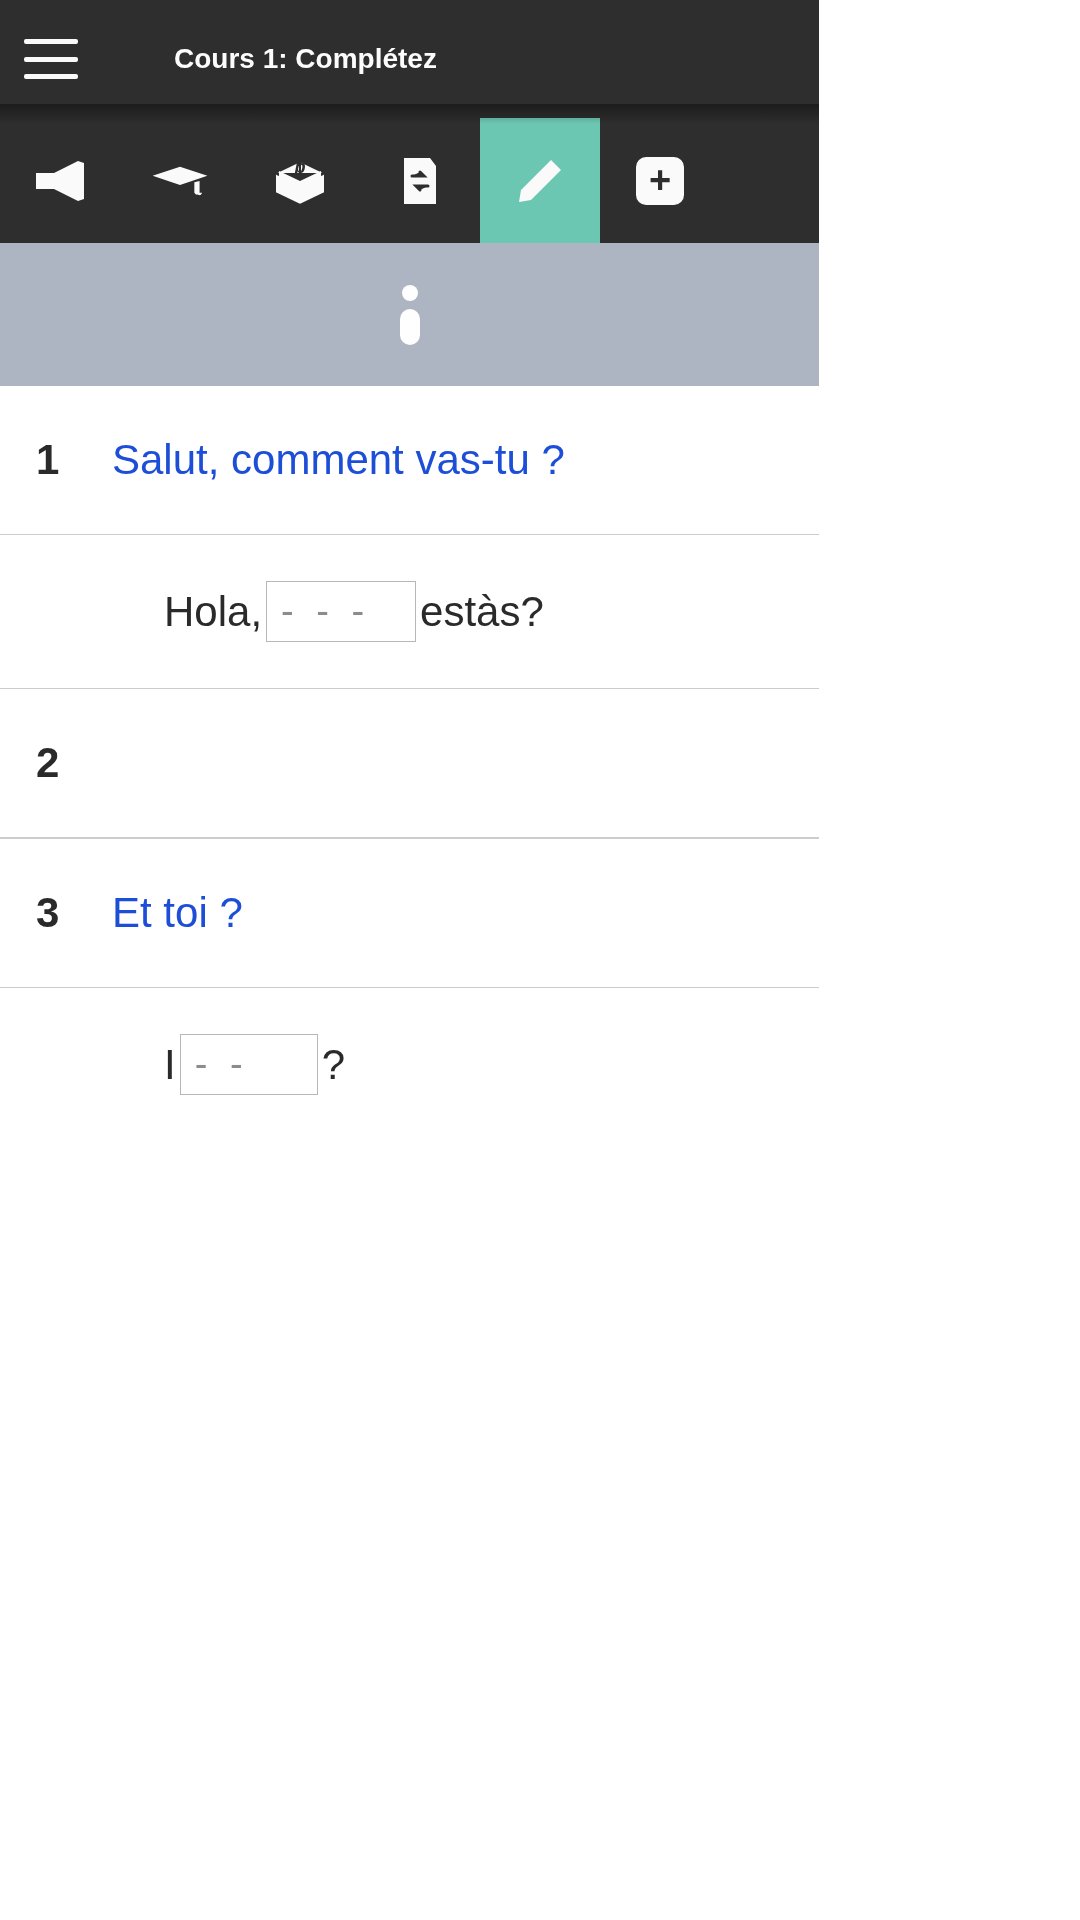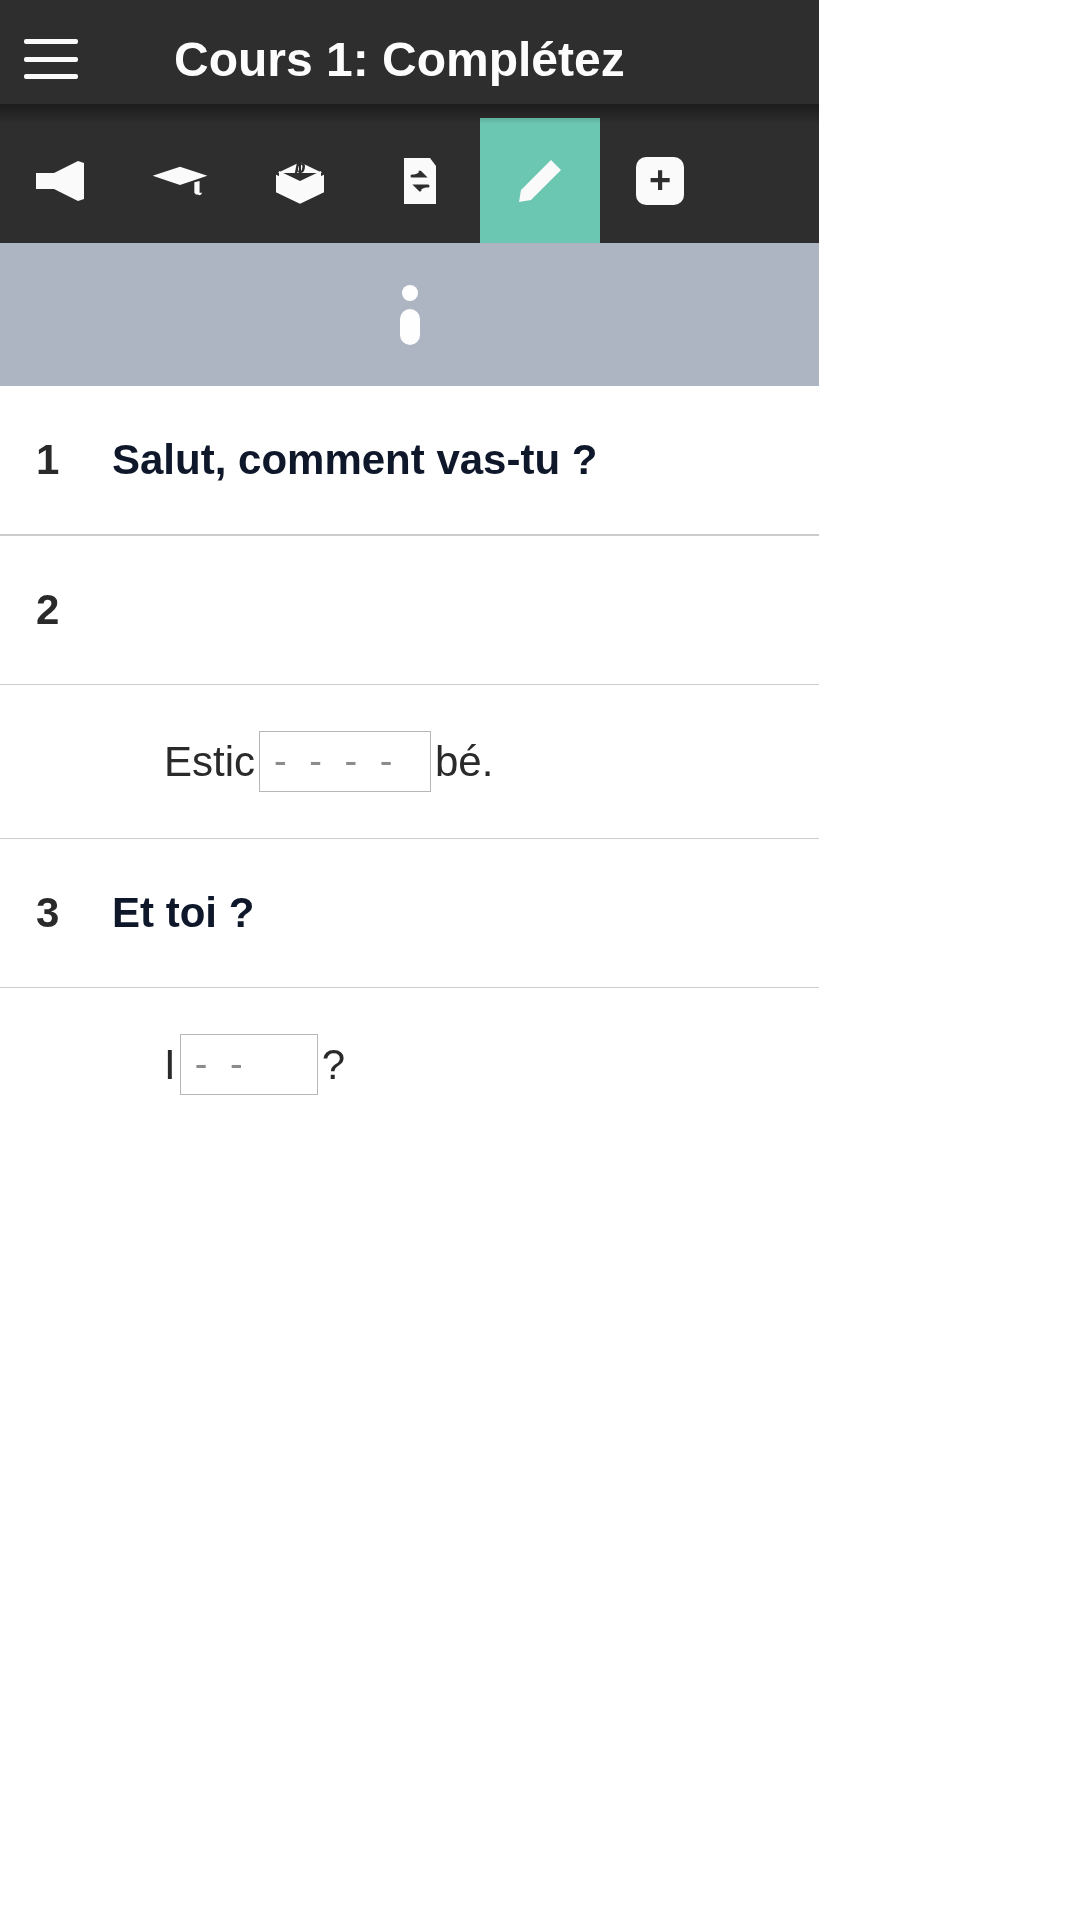--- a/index.html
+++ b/index.html
@@ -30,21 +30,21 @@
     }
     .menu-btn span {
       display: block;
       height: 5px;
       background: #fafafa;
       border-radius: 2px;
     }
     .title {
       margin-left: 96px;
       color: #fcfcfc;
-      font-size: 48px;
+      font-size: 28px;
       font-weight: 700;
     }
     .shadow {
       position: absolute;
       left: 0;
       right: 0;
       bottom: -6px;
       height: 20px;
       background: linear-gradient(to bottom, rgba(0,0,0,0.4), rgba(0,0,0,0));
       pointer-events: none;
@@ -109,22 +109,22 @@
       gap: 52px;
     }
     .question-num {
       font-size: 42px;
       font-weight: 700;
       color: #2a2a2a;
       min-width: 24px;
     }
     .question-text {
       font-size: 42px;
-      font-weight: 700;
-      color: #0f172a;
+      font-weight: 400;
+      color: #1d4ed8;
     }
     .divider {
       height: 1px;
       background: #cccccc;
     }
     .answer-row {
       display: flex;
       align-items: center;
       padding: 46px 36px 46px 164px;
       font-size: 42px;
@@ -225,31 +225,31 @@
   </div>
 </div>
 
 <div class="exercise-section">
 
   <div class="question-row">
     <div class="question-num">1</div>
     <div class="question-text">Salut, comment vas-tu ?</div>
   </div>
   <div class="divider"></div>
+  <div class="answer-row">
+    <span>Hola,</span>
+    <input class="blank-input" placeholder="- - -" style="width: 150px;">
+    <span>estàs?</span>
+  </div>
   <div class="divider"></div>
 
   <div class="question-row">
     <div class="question-num">2</div>
   </div>
   <div class="divider"></div>
-  <div class="answer-row">
-    <span>Estic</span>
-    <input class="blank-input" placeholder="- - - -" style="width: 172px;">
-    <span>bé.</span>
-  </div>
   <div class="divider"></div>
 
   <div class="question-row">
     <div class="question-num">3</div>
     <div class="question-text">Et toi ?</div>
   </div>
   <div class="divider"></div>
   <div class="answer-row">
     <span>I</span>
     <input class="blank-input" placeholder="- -" style="width: 138px;">

